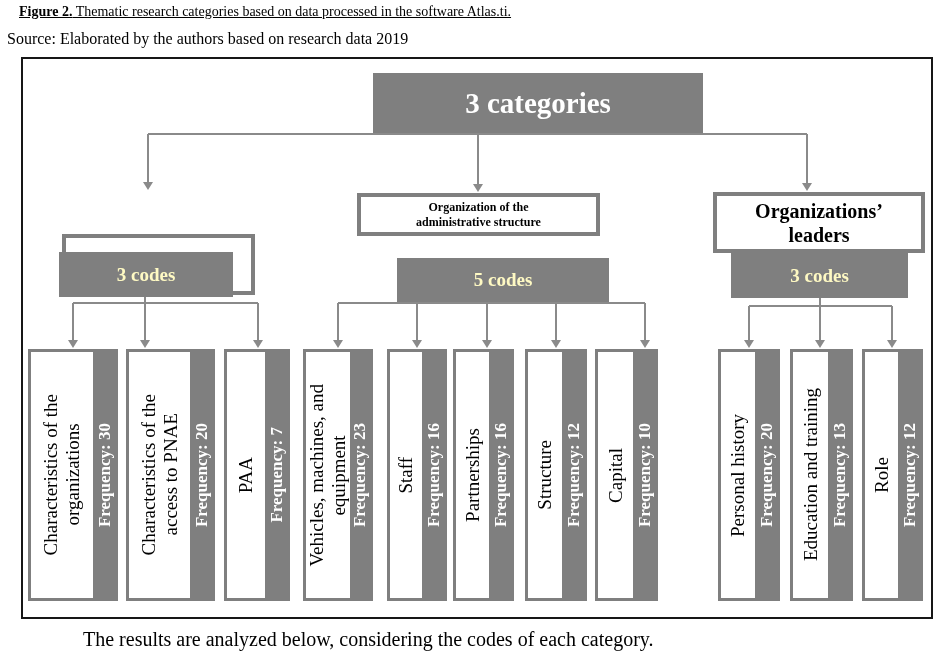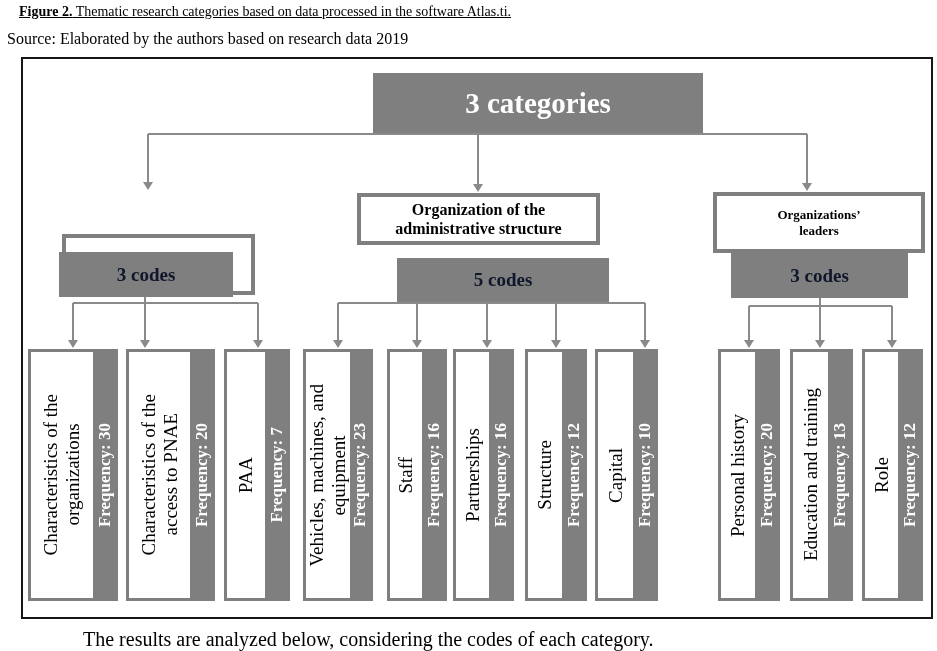--- a/index.html
+++ b/index.html
@@ -21,24 +21,24 @@
     position: absolute; left: 330px; top: 73px; width: 330px; height: 60px;
     background: #7f7f7f; color: #ffffff; font-weight: bold; font-size: 29px;
     display: flex; align-items: center; justify-content: center; margin-left: 43px;
   }
   .catbox {
     position: absolute; background: #ffffff; border: 4px solid #7f7f7f;
     display: flex; align-items: center; justify-content: center;
     text-align: center; font-weight: bold; white-space: pre-line;
   }
   .cat-plan { left: 62px; top: 191px; width: 193px; height: 61px; font-size: 26px; margin-top: 43px; }
-  .cat-org  { left: 357px; top: 193px; width: 243px; height: 52px; font-size: 16px; line-height: 1.2; }
-  .cat-lead { left: 713px; top: 192px; width: 212px; height: 61px; font-size: 13px; line-height: 1.2; }
+  .cat-org  { left: 357px; top: 193px; width: 243px; height: 43px; font-size: 12px; line-height: 1.2; }
+  .cat-lead { left: 713px; top: 192px; width: 212px; height: 61px; font-size: 20px; line-height: 1.2; }
   .codesbox {
-    position: absolute; background: #7f7f7f; color: #0f172a; font-weight: bold; font-size: 19px;
+    position: absolute; background: #7f7f7f; color: #fef9c3; font-weight: bold; font-size: 19px;
     display: flex; align-items: center; justify-content: center;
   }
   .codes-plan { left: 59px;  top: 252px; width: 174px; height: 45px; }
   .codes-org  { left: 397px; top: 258px; width: 212px; height: 44px; }
   .codes-lead { left: 731px; top: 253px; width: 177px; height: 45px; }
   .leaf {
     position: absolute; top: 349px; height: 252px;
     border: 3px solid #7f7f7f; background: #ffffff;
     display: flex; flex-direction: row; overflow: hidden;
   }

